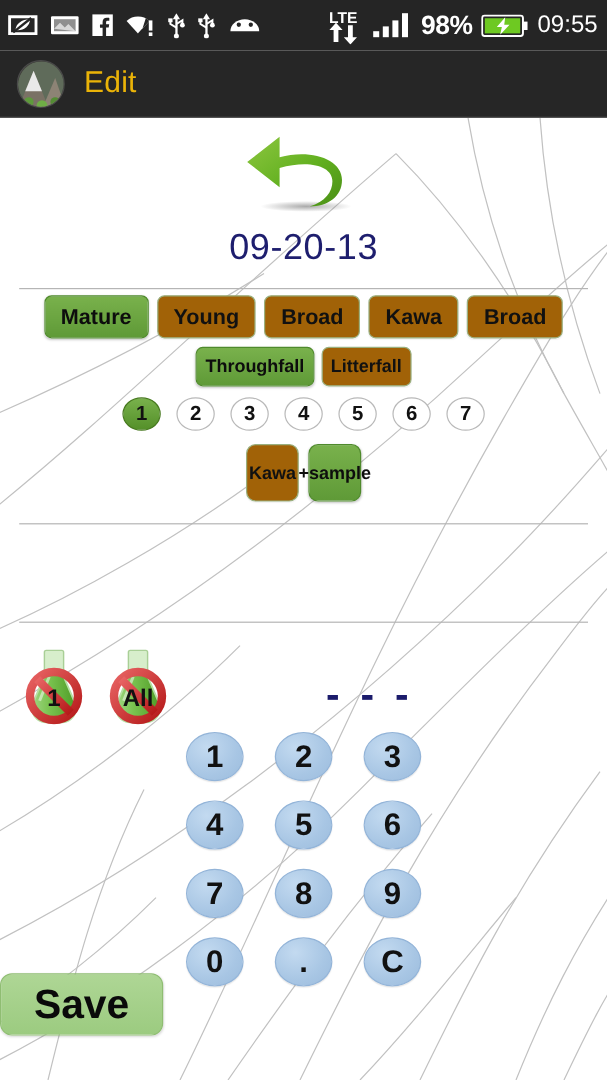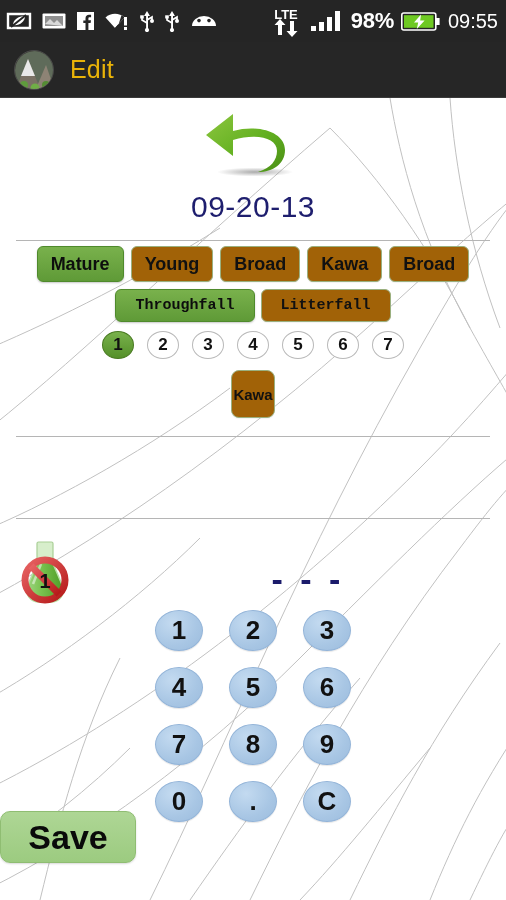--- a/index.html
+++ b/index.html
@@ -126,21 +126,21 @@
     line-height: 1;
     box-shadow: 0 1px 1px rgba(0,0,0,0.05);
     white-space: nowrap;
   }
   .chip.sel {
     background: linear-gradient(#79b14c, #5f9a37);
     border-color: #4f8a2c;
     color: #0d0d0d;
     box-shadow: 0 1px 2px rgba(0,0,0,0.22);
   }
-  .chip.small { font-size: 15px; padding: 8px 19px; font-family: Liberation Mono, monospace; }
+  .chip.small { font-size: 15px; padding: 8px 7px; }
   .chip.gap-left { }
 
   .numchip {
     width: 32px; height: 28px;
     border-radius: 50%;
     border: 1px solid #b9b9b9;
     background: #ffffff;
     display: flex; align-items: center; justify-content: center;
     font-size: 17px; font-weight: bold; color: #111;
   }
@@ -378,20 +378,21 @@
       <div class="numchip">2</div>
       <div class="numchip">3</div>
       <div class="numchip">4</div>
       <div class="numchip">5</div>
       <div class="numchip">6</div>
       <div class="numchip">7</div>
     </div>
 
     <div class="chip-row row-sample">
       <div class="chip boxy">Kawa</div>
+      <div class="chip boxy sel">+sample</div>
     </div>
 
     <div class="hr hr2"></div>
     <div class="hr hr3"></div>
 
     <div class="flask-row">
 
       <div>
         <svg width="62" height="66" viewBox="0 0 62 66">
           <defs>
@@ -407,20 +408,30 @@
           </defs>
           <rect x="23" y="4" width="16" height="18" rx="1.5" fill="#d7eecb" stroke="#a9cf96" stroke-width="1.2"></rect>
           <path d="M25 21 L13 49 a12 12 0 0 0 11 15 h14 a12 12 0 0 0 11 -15 L37 21 Z" fill="url(#fl1)" stroke="#b5dfa3" stroke-width="1.5"></path>
           <path d="M27 26 L19 46" stroke="#ffffff" stroke-width="2.5" opacity="0.5"></path>
           <circle cx="31" cy="42" r="20" fill="none" stroke="url(#nb1)" stroke-width="7"></circle>
           <line x1="17" y1="28" x2="45" y2="56" stroke="url(#nb1)" stroke-width="7"></line>
           <text x="31" y="50" font-family="Liberation Sans, sans-serif" font-size="20" font-weight="bold" fill="#111" text-anchor="middle">1</text>
         </svg>
       </div>
 
+      <div>
+        <svg width="62" height="66" viewBox="0 0 62 66">
+          <rect x="23" y="4" width="16" height="18" rx="1.5" fill="#d7eecb" stroke="#a9cf96" stroke-width="1.2"></rect>
+          <path d="M25 21 L13 49 a12 12 0 0 0 11 15 h14 a12 12 0 0 0 11 -15 L37 21 Z" fill="url(#fl1)" stroke="#b5dfa3" stroke-width="1.5"></path>
+          <path d="M27 26 L19 46" stroke="#ffffff" stroke-width="2.5" opacity="0.5"></path>
+          <circle cx="31" cy="42" r="20" fill="none" stroke="url(#nb1)" stroke-width="7"></circle>
+          <line x1="17" y1="28" x2="45" y2="56" stroke="url(#nb1)" stroke-width="7"></line>
+          <text x="31" y="50" font-family="Liberation Sans, sans-serif" font-size="20" font-weight="bold" fill="#111" text-anchor="middle">All</text>
+        </svg>
+      </div>
 
     </div>
 
     <div class="value-display">
       <span class="value-text">- - -</span>
     </div>
 
     <div class="keypad">
       <div class="keyrow">
         <div class="key">1</div>

